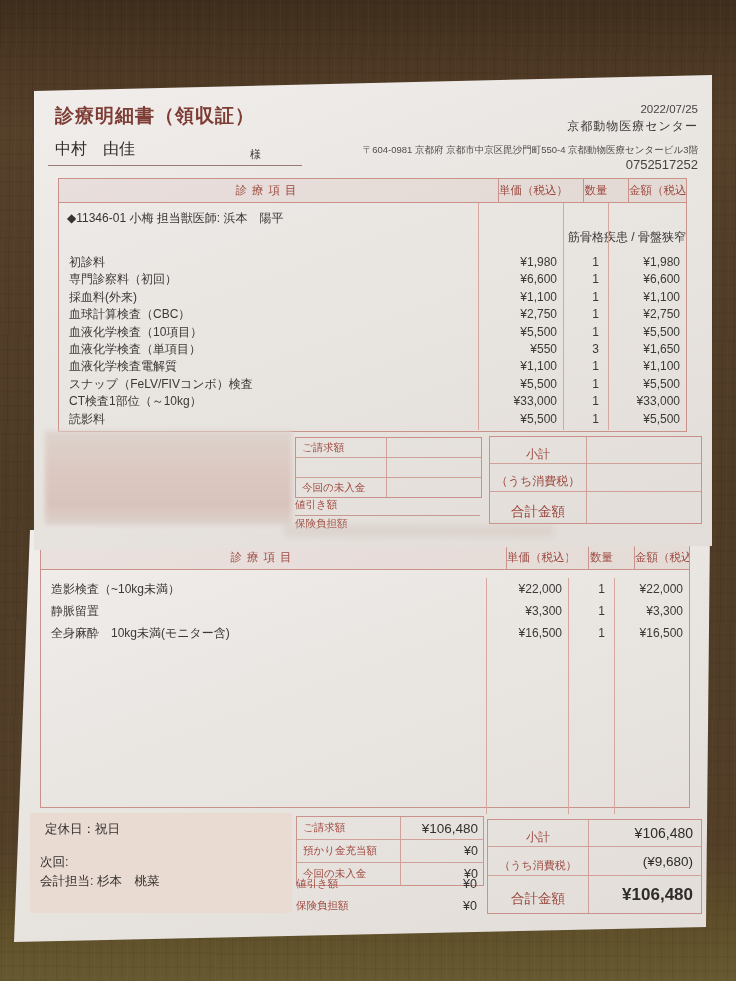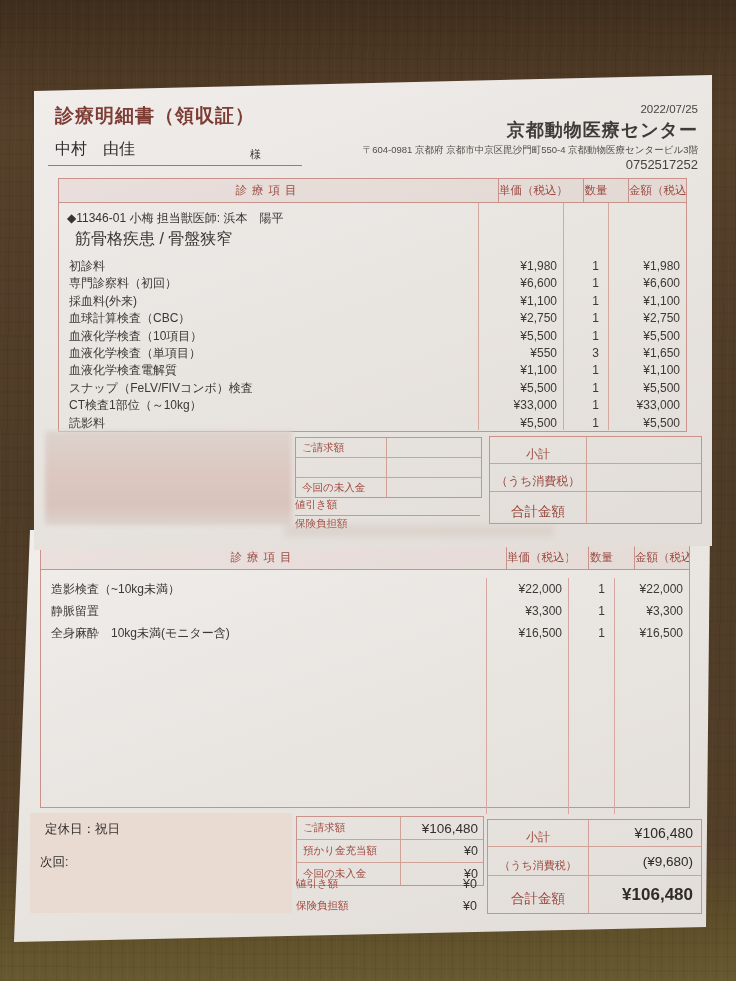--- a/index.html
+++ b/index.html
@@ -23,21 +23,21 @@
   .sheet1{left:34px;top:73px;width:678px;height:478px;z-index:2;
     clip-path:polygon(0 18px,100% 2px,100% 473px,0 477px);}
   .sheet2{left:14px;top:530px;width:696px;height:412px;z-index:1;
     clip-path:polygon(16px 0,100% 0,calc(100% - 4px) calc(100% - 15px),0 100%);}
 
   .abs{position:absolute;}
 
   
   .title{left:21px;top:30px;font-size:19px;font-weight:bold;color:#7d3c34;letter-spacing:1px;}
   .date{right:14px;top:30px;font-size:11.5px;color:#474443;}
-  .clinic{right:14px;top:45px;font-size:18px;color:#3e3b39;letter-spacing:1px;font-weight:bold;}
+  .clinic{right:14px;top:45px;font-size:12px;color:#3e3b39;letter-spacing:1px;}
   .addr{left:180px;right:14px;top:71px;font-size:9.5px;color:#514e4c;text-align:right;white-space:nowrap;}
   .phone{right:14px;top:84px;font-size:13px;color:#454240;}
   .pname{left:21px;top:66px;font-size:16px;color:#2f2d2b;}
   .sama{left:216px;top:74px;font-size:11px;color:#2f2d2b;}
   .name-line{left:14px;top:92px;width:254px;height:0;border-bottom:1.4px solid #9b7a74;}
 
   
   .rtable{position:absolute;border:1.4px solid #c9928a;}
   .t1{left:24px;top:105px;width:627px;height:252px;}
   .t2{left:26px;top:15px;width:648px;height:261px;}
@@ -48,21 +48,21 @@
   .th{text-align:center;font-size:11.5px;color:#9c4a40;overflow:hidden;white-space:nowrap;}
   .th.first{letter-spacing:5px;}
   .th+.th{border-left:1px solid #c9928a;margin-left:20px;}
   .tbody{position:relative;width:100%;}
   .t1 .tbody{height:227px;}
   .t2 .tbody{height:236px;}
   .vline{position:absolute;top:0;bottom:0;width:1px;background:#d5a89f;}
   .t1 .v1{left:419px;} .t1 .v2{left:504px;} .t1 .v3{left:549px;}
   .t2 .v1{left:445px;} .t2 .v2{left:527px;} .t2 .v3{left:573px;}
   .caseline{padding:7px 0 0 8px;font-size:12px;color:#373432;}
-  .diagline{padding:2px 0 0 16px;font-size:16px;color:#373432;}
+  .diagline{padding:2px 0 0 16px;font-size:12px;color:#373432;text-align:right;}
   .rows{margin-top:8px;}
   .trow{display:grid;font-size:12px;color:#3b3836;}
   .t1 .trow{grid-template-columns:419px 85px 45px 78px;height:17.4px;line-height:17.4px;}
   .t2 .trow{grid-template-columns:445px 82px 46px 75px;height:22px;line-height:22px;}
   .c-item{padding-left:10px;overflow:hidden;white-space:nowrap;}
   .c-unit,.c-amt{text-align:right;padding-right:6px;}
   .c-qty{text-align:right;padding-right:9px;}
 
   
   .mbox{position:absolute;border:1.2px solid #c9928a;}
@@ -148,20 +148,21 @@
           <span class="c-amt">¥16,500</span>
         </div>
       </div>
     </div>
   </div>
 
   <div class="abs info2">
     <div class="info-line indent">定休日：祝日</div>
     <div class="info-gap"></div>
     <div class="info-line">次回:</div>
+    <div class="info-line">会計担当: 杉本　桃菜</div>
   </div>
 
   <div class="mbox mid2">
     <div class="mrow r1">
       <span class="mlabel">ご請求額</span>
       <span class="mdiv"></span>
       <span class="mval">¥106,480</span>
     </div>
     <div class="mrow">
       <span class="mlabel">預かり金充当額</span>

